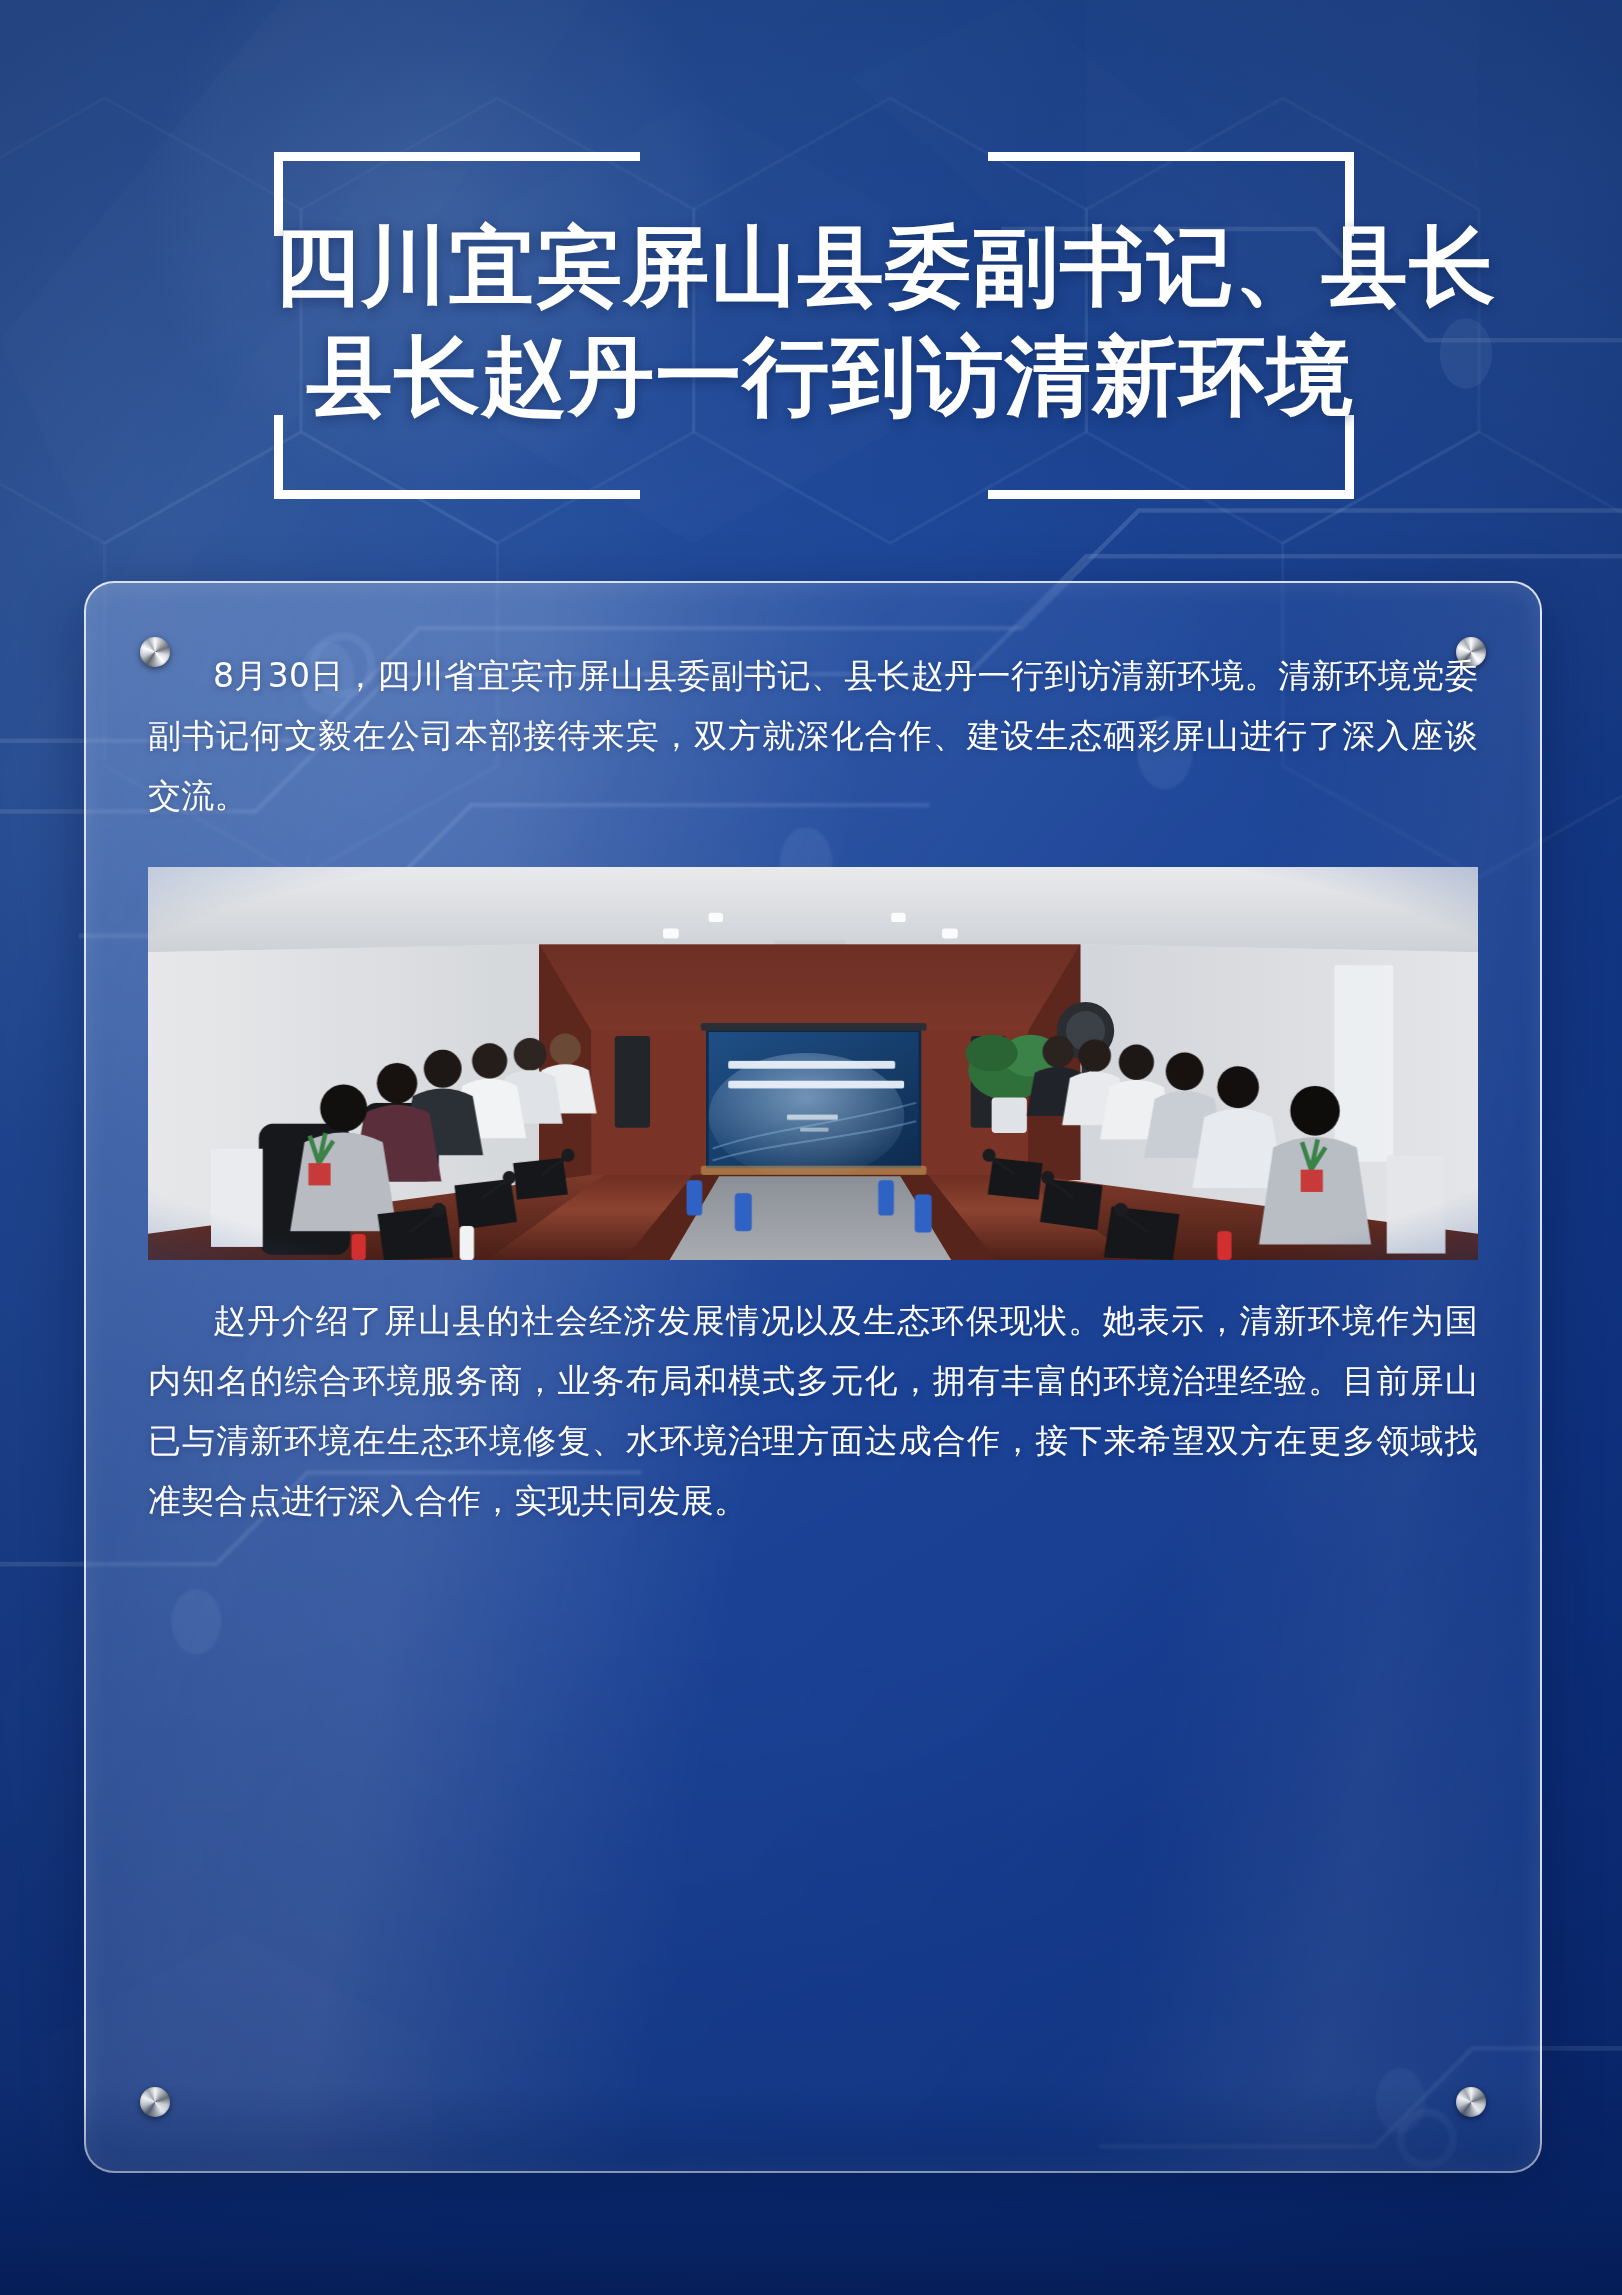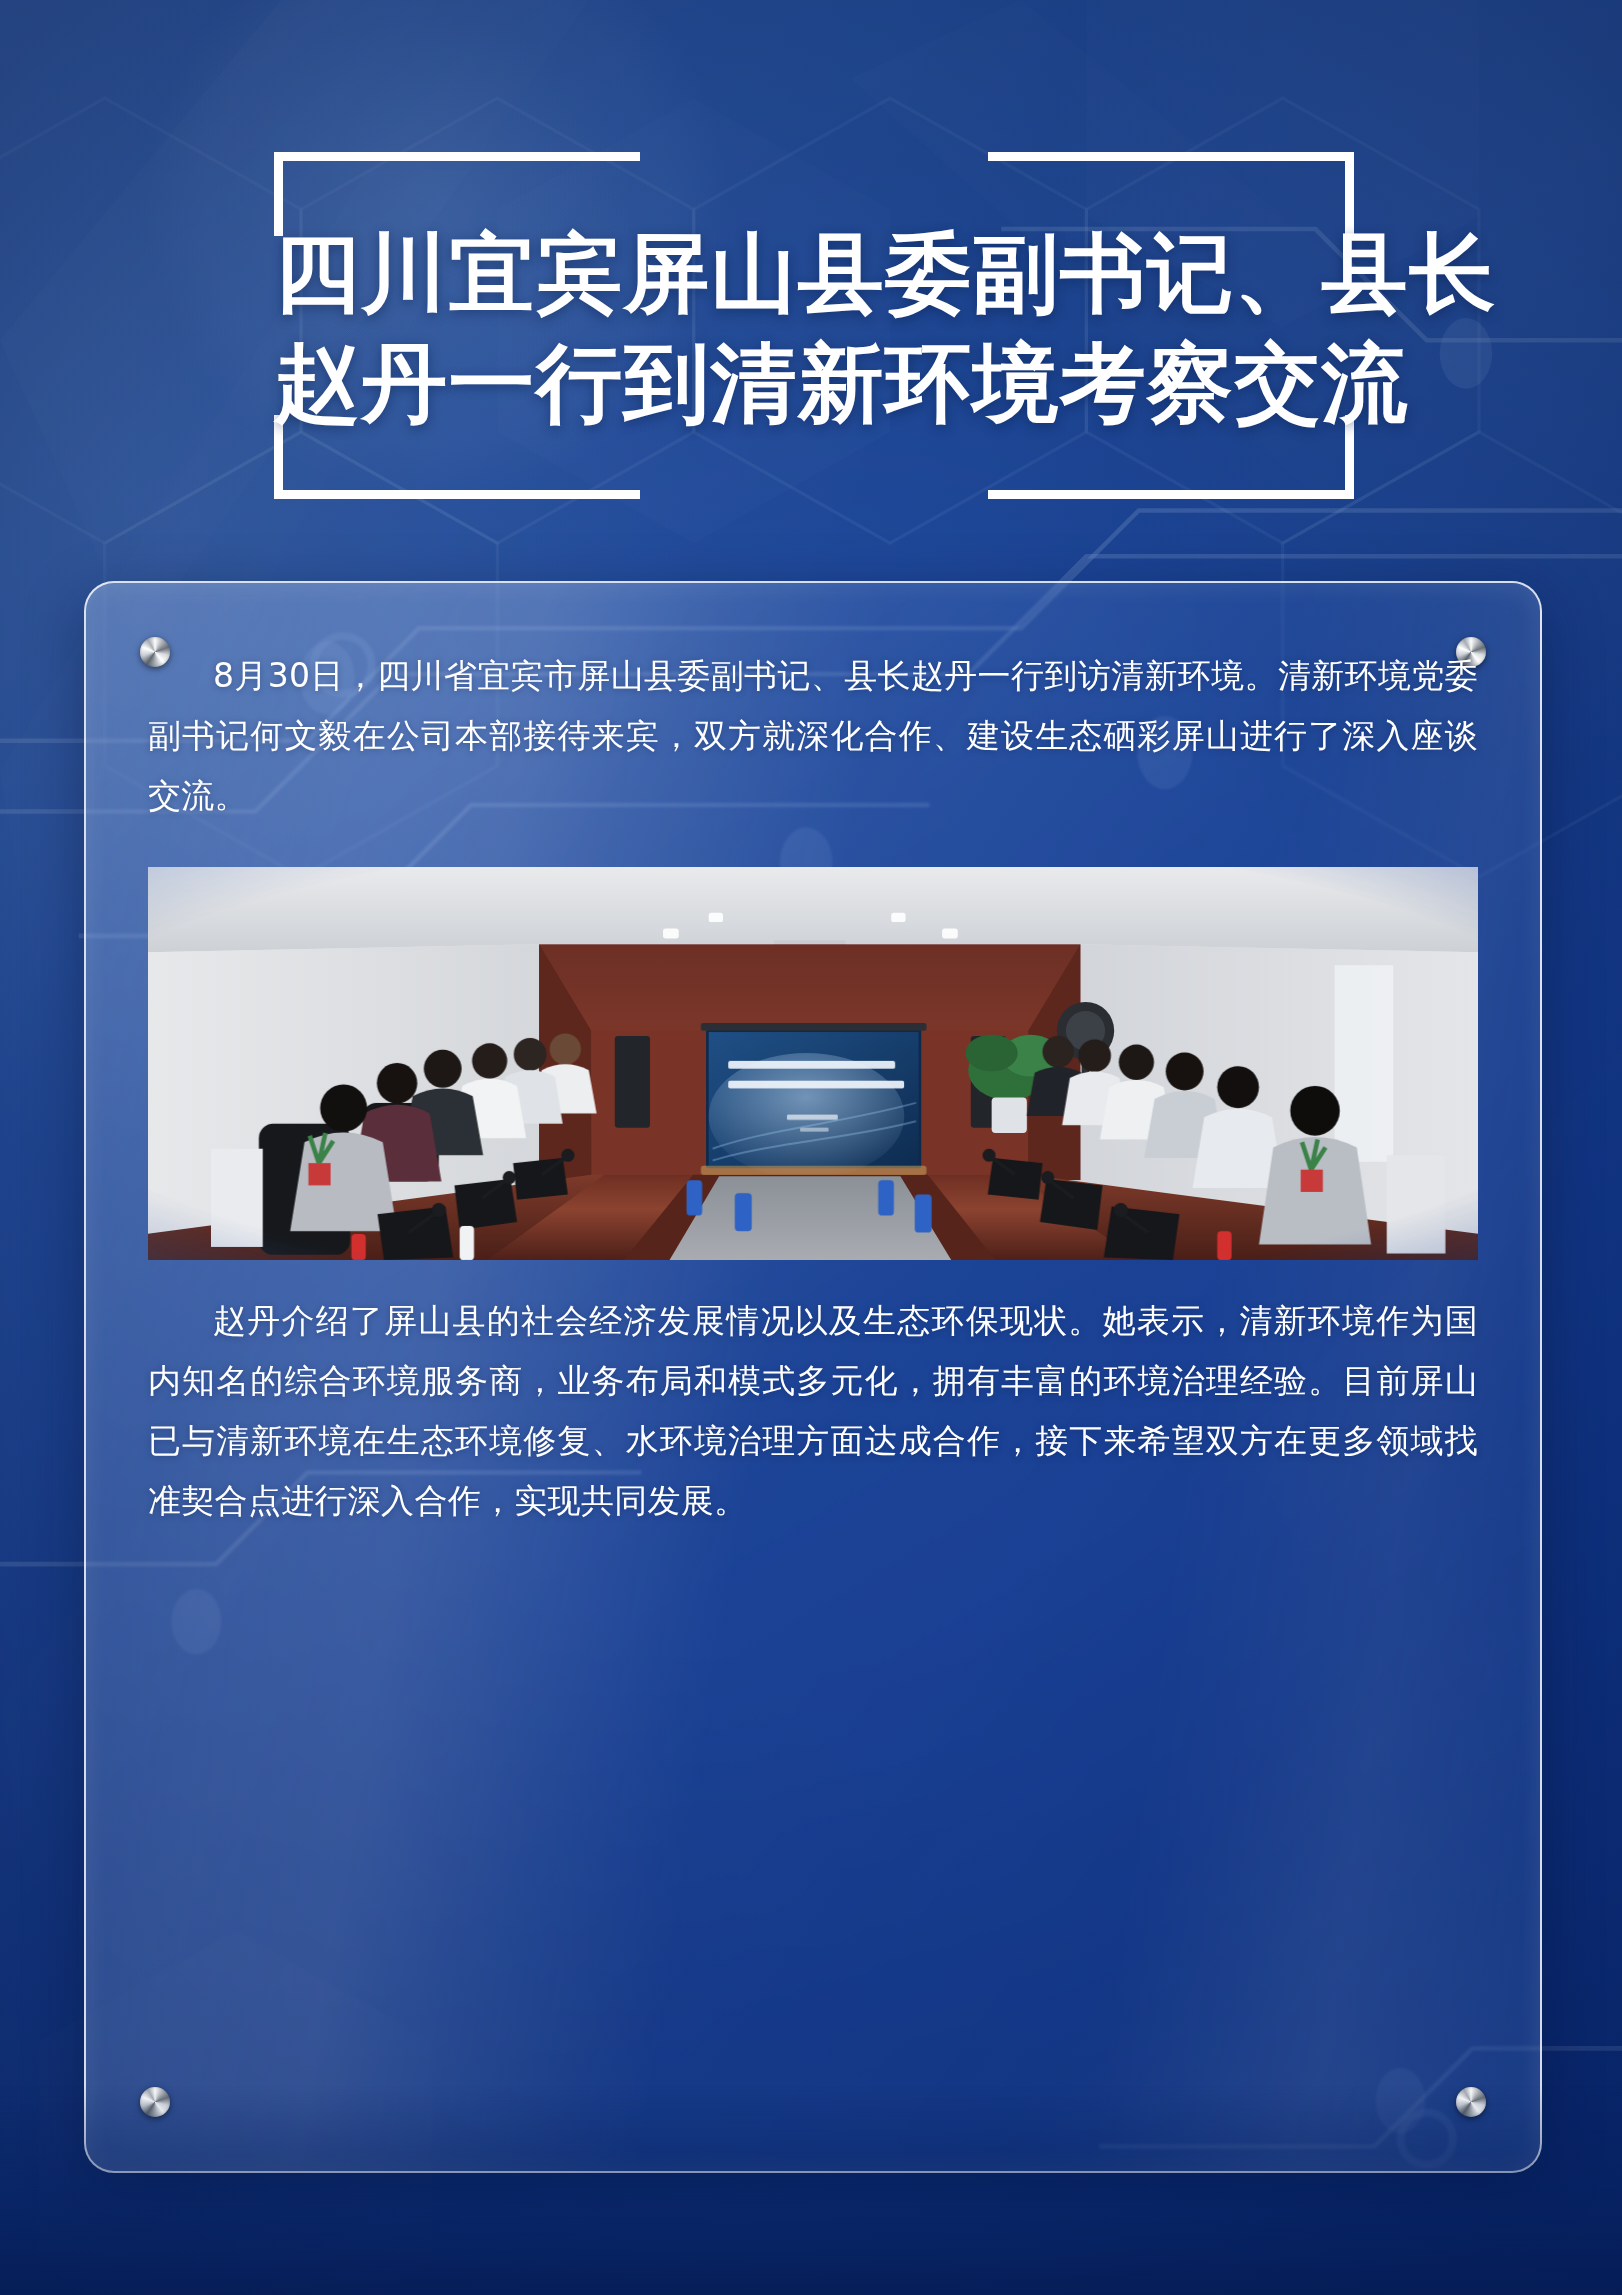--- a/index.html
+++ b/index.html
@@ -68,21 +68,21 @@
   .bk-tr-h { right: 0;  top: 0;    width: 366px; height: 9.2px; }
   .bk-tr-v { right: 0;  top: 0;    width: 9.2px;  height: 84px; }
   .bk-bl-h { left: 0;   bottom: 0; width: 366px; height: 9.2px; }
   .bk-bl-v { left: 0;   bottom: 0; width: 9.2px;  height: 84px; }
   .bk-br-h { right: 0;  bottom: 0; width: 366px; height: 9.2px; }
   .bk-br-v { right: 0;  bottom: 0; width: 9.2px;  height: 84px; }
 
   .title-wrap {
     position: absolute;
     left: 274px; width: 1080px;
-    top: 66px;
+    top: 59px;
     text-align: right;
   }
   .title-line {
     font-size: 86px;
     line-height: 110px;
     font-weight: 700;
     color: #ffffff;
     letter-spacing: 1.3px;
     white-space: nowrap;
     text-shadow: 0 2.6px 11.8px rgba(6,26,70,0.45);
@@ -260,21 +260,21 @@
       <i class="bk-tr-h"></i>
       <i class="bk-tr-v"></i>
       <i class="bk-bl-h"></i>
       <i class="bk-bl-v"></i>
       <i class="bk-br-h"></i>
       <i class="bk-br-v"></i>
     </div>
 
     <div class="title-wrap">
       <div class="title-line">四川宜宾屏山县委副书记、县长</div>
-      <div class="title-line">赵丹一行到清新环境考察交流</div>
+      <div class="title-line">县长赵丹一行到访清新环境</div>
     </div>
   </div>
 
   <div class="card">
     <div class="card-sheen"></div>
     <div class="card-sheen2"></div>
 
     <div class="screw screw-tl"></div>
     <div class="screw screw-tr"></div>
     <div class="screw screw-bl"></div>

